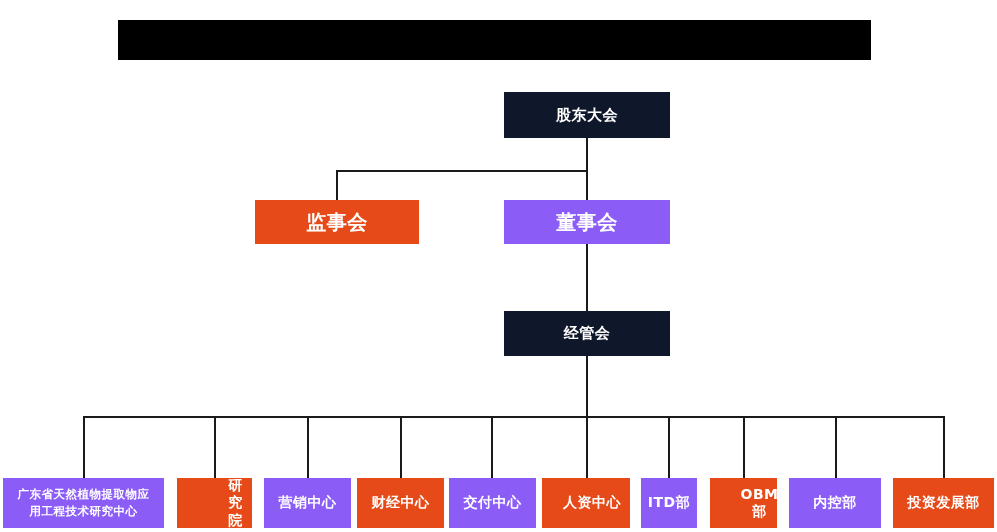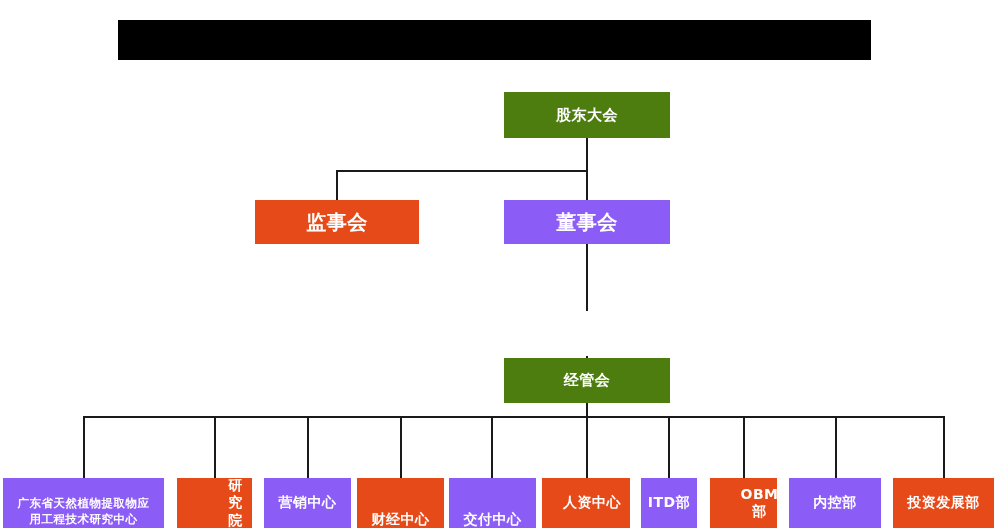--- a/index.html
+++ b/index.html
@@ -35,31 +35,31 @@
     justify-content: center;
     text-align: center;
     color: #ffffff;
     font-weight: bold;
     line-height: 1.25;
     letter-spacing: 0.5px;
     z-index: 3;
     user-select: none;
   }
   .node.shade-dark   { background: #E54A18; }
-  .node.shade-bright { background: #4d7c0f; }
+  .node.shade-bright { background: #0f172a; }
   .node.shade-light  { background: #8b5cf6; }
 
   .node .node-label { display: block; padding: 0 4px; white-space: pre-line; }
 
   
   .lvl1 { font-size: 15px; }
   .lvl2 { font-size: 20px; }
   .lvl3 { font-size: 15px; }
   .leaf { font-size: 14px; }
-  .leaf.small { font-size: 11.5px; line-height: 1.45; align-items: flex-end; }
+  .leaf.small { font-size: 11.5px; line-height: 1.45; }
 
   
   .line {
     position: absolute;
     background: #1a1a1a;
     z-index: 1;
   }
   .line.v { width: 2px; }
   .line.h { height: 2px; }
 </style>
@@ -99,38 +99,38 @@
     <span class="node-label">股东大会</span>
   </div>
 
   <div class="node lvl2 shade-dark" style="left:255px; top:200px; width:164px; height:44px;">
     <span class="node-label">监事会</span>
   </div>
   <div class="node lvl2 shade-light" style="left:504px; top:200px; width:166px; height:44px;">
     <span class="node-label">董事会</span>
   </div>
 
-  <div class="node lvl3 shade-bright" style="left:504px; top:311px; width:166px; height:45px;margin-top:47px;">
+  <div class="node lvl3 shade-bright" style="left:504px; top:311px; width:166px; height:45px;">
     <span class="node-label">经管会</span>
   </div>
 
   <div class="node leaf small shade-light" style="left:3px; top:478px; width:161px; height:50px;">
     <span class="node-label">广东省天然植物提取物应
 用工程技术研究中心</span>
   </div>
   <div class="node leaf shade-dark" style="left:177px; top:478px; width:75px; height:50px;padding-left:42px;">
     <span class="node-label">研究院</span>
   </div>
   <div class="node leaf shade-light" style="left:264px; top:478px; width:87px; height:50px;">
     <span class="node-label">营销中心</span>
   </div>
-  <div class="node leaf shade-dark" style="left:357px; top:478px; width:87px; height:50px;align-items:flex-end;">
+  <div class="node leaf shade-dark" style="left:357px; top:478px; width:87px; height:50px;">
     <span class="node-label">财经中心</span>
   </div>
-  <div class="node leaf shade-light" style="left:449px; top:478px; width:87px; height:50px;align-items:flex-end;">
+  <div class="node leaf shade-light" style="left:449px; top:478px; width:87px; height:50px;">
     <span class="node-label">交付中心</span>
   </div>
   <div class="node leaf shade-dark" style="left:542px; top:478px; width:88px; height:50px;padding-left:12px;">
     <span class="node-label">人资中心</span>
   </div>
   <div class="node leaf shade-light" style="left:641px; top:478px; width:56px; height:50px;">
     <span class="node-label">ITD部</span>
   </div>
   <div class="node leaf shade-dark" style="left:710px; top:478px; width:67px; height:50px;padding-left:32px;">
     <span class="node-label">OBM部</span>

